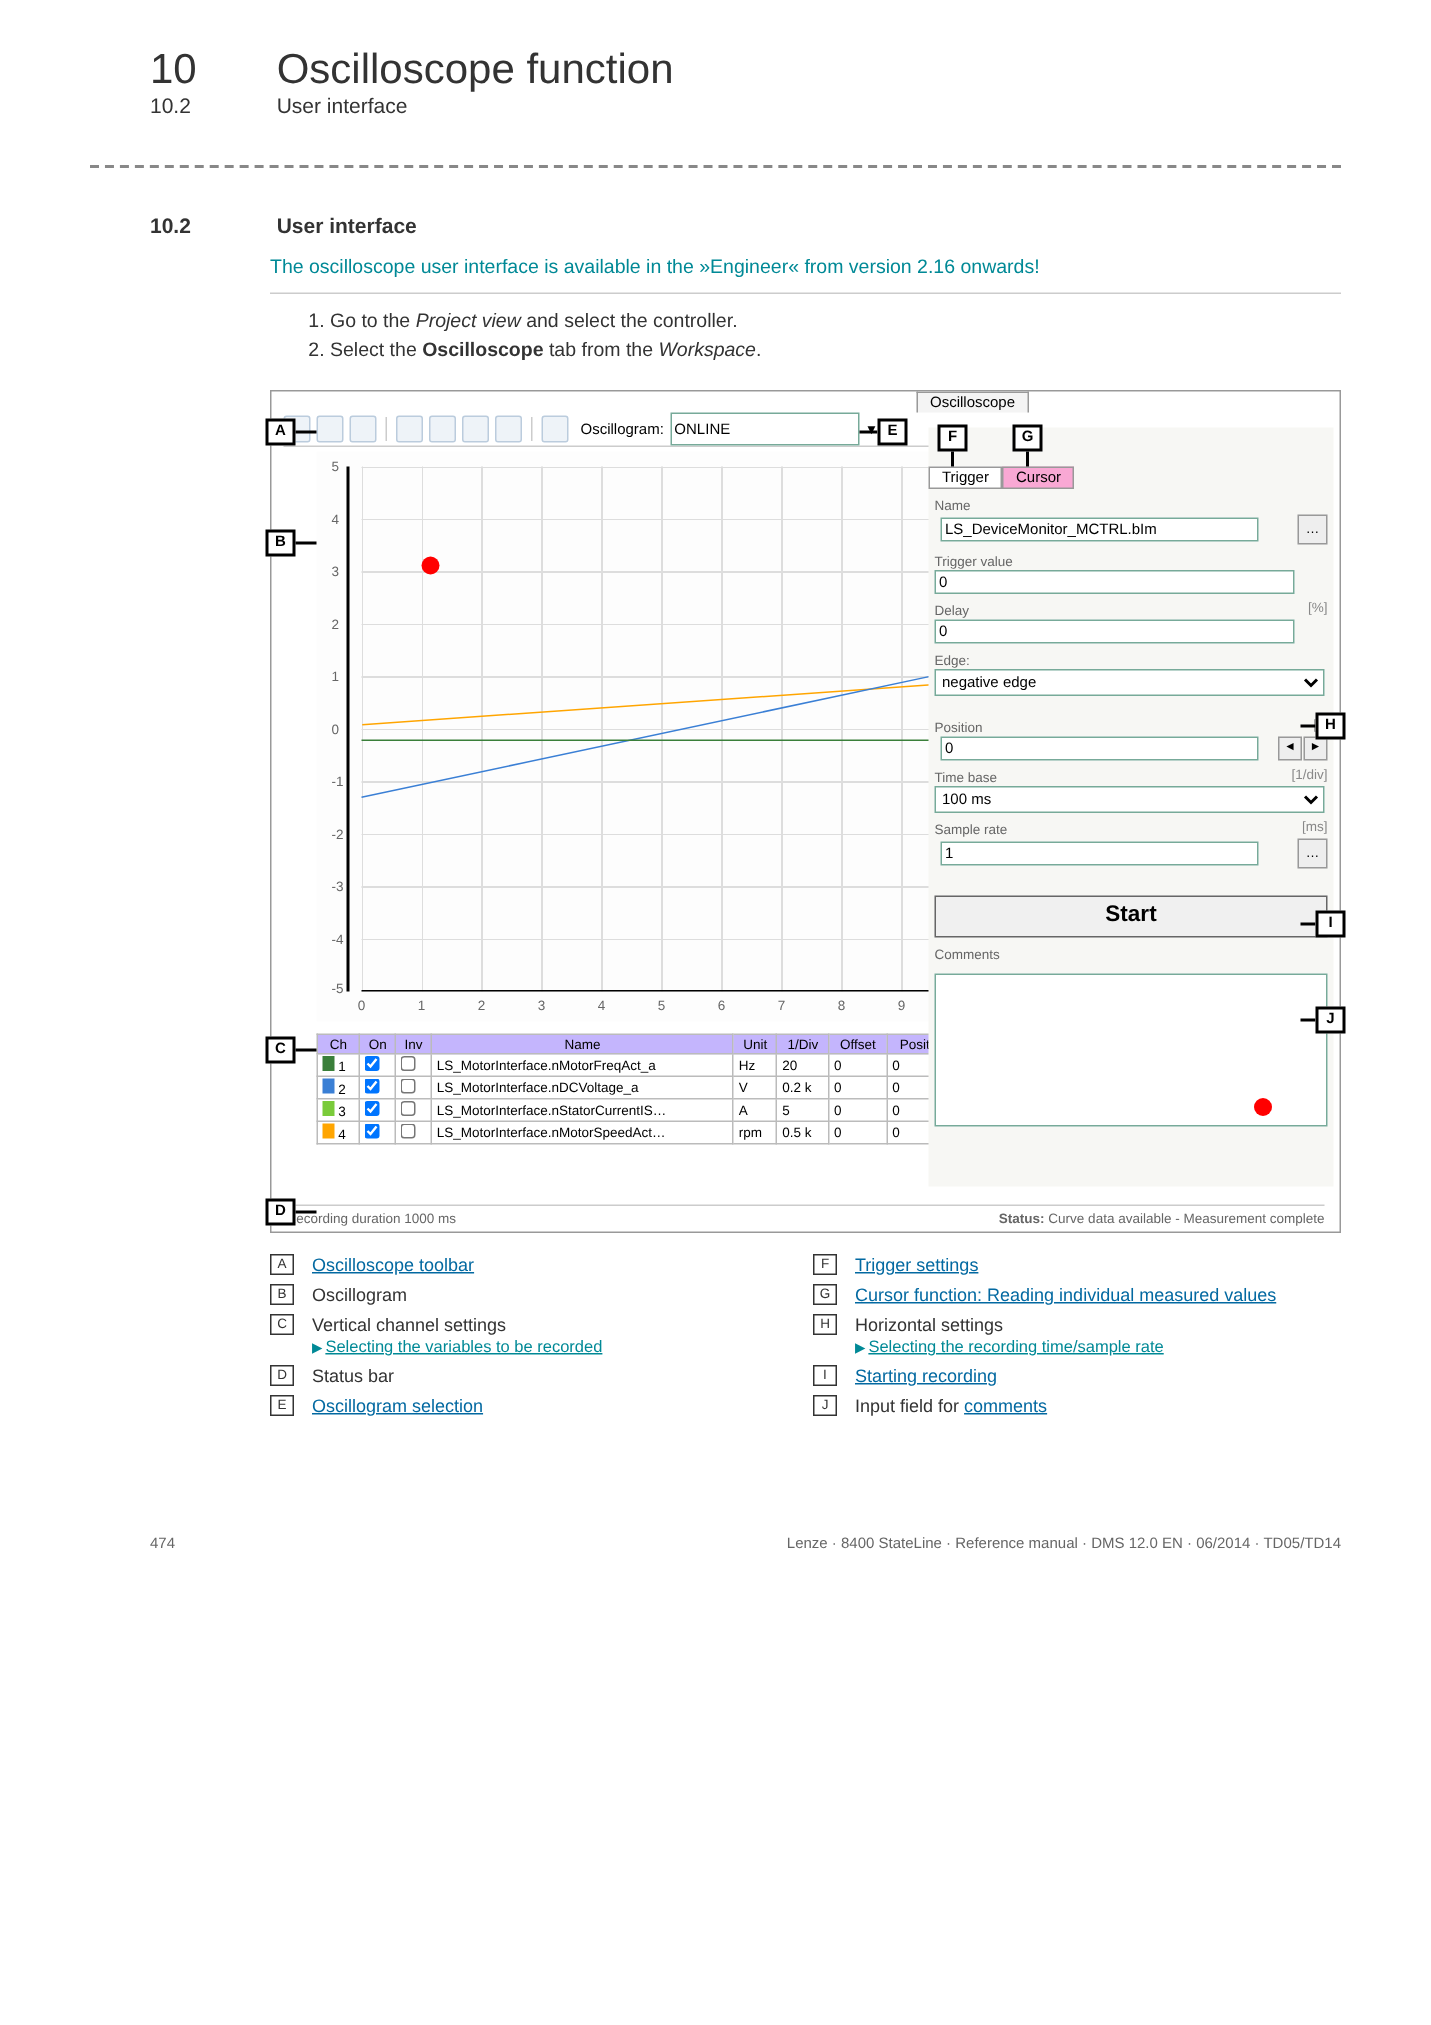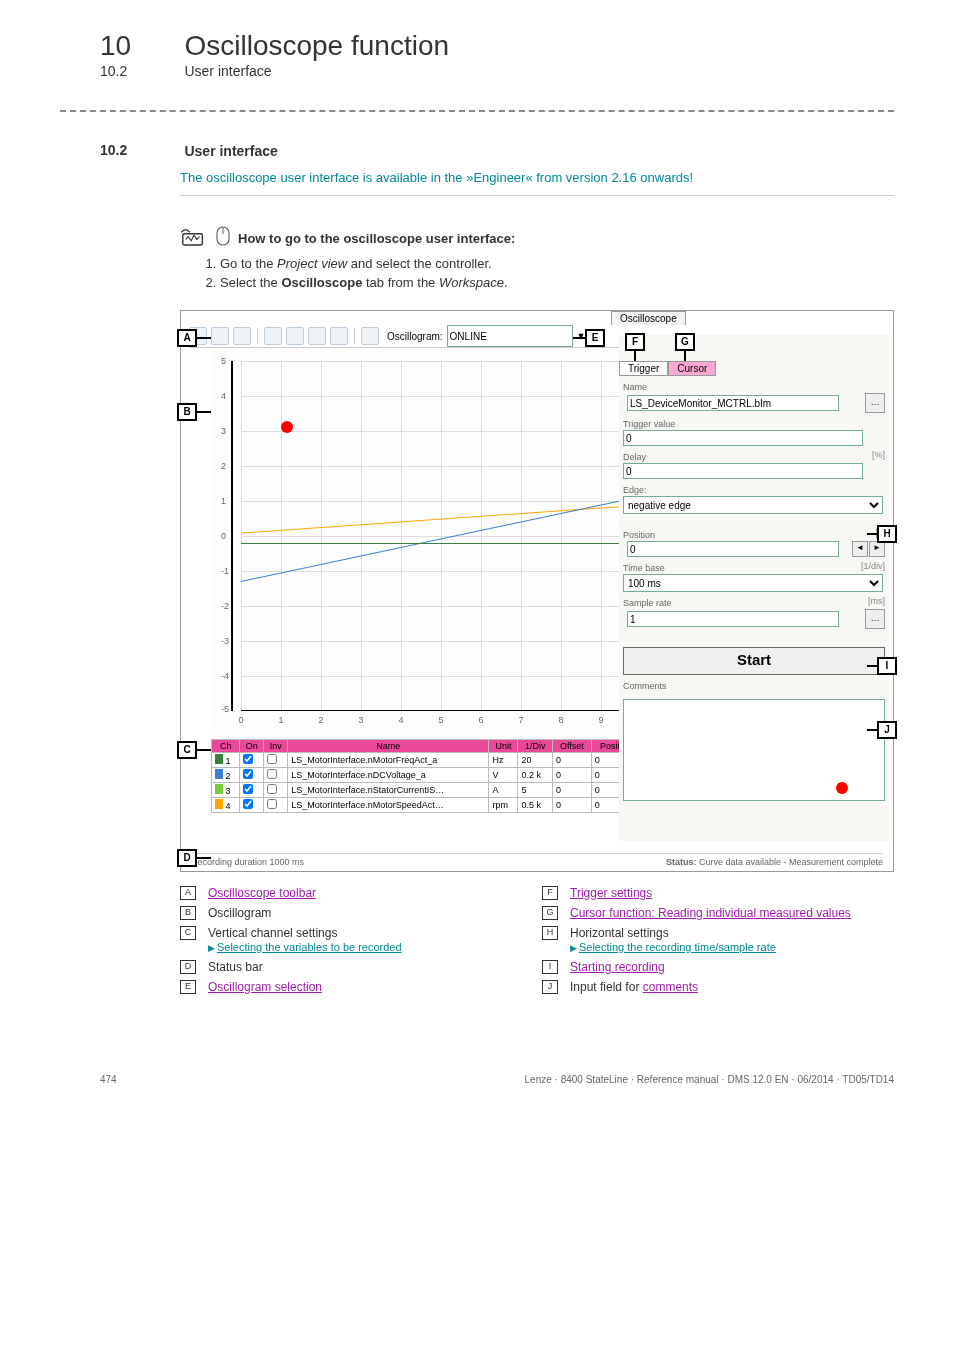--- a/index.html
+++ b/index.html
@@ -121,21 +121,21 @@
   .xlabel { position:absolute; bottom:6px; font-size:9px; color:#666; transform:translateX(-50%);}
   .dot { position:absolute; width:12px; height:12px; background:red; border-radius:50%;}
   .line-orange { position:absolute; left:30px; right:10px; height:0; border-top:1px solid orange;}
   .line-blue { position:absolute; left:30px; right:10px; height:0; border-top:1px solid #3a7fd5;}
   .line-green { position:absolute; left:30px; right:10px; height:0; border-top:1px solid #3a7f3a;}
   .channel-table {
     position:absolute; top:428px; left:30px; width:430px;
     border-collapse: collapse; font-size:9px;
   }
   .channel-table th, .channel-table td { border:1px solid #bbb; padding:1px 3px; background:#fff;}
-  .channel-table th { background:#ec4899; font-weight:normal;}
+  .channel-table th { background:#c4b5fd; font-weight:normal;}
   .ch-swatch { display:inline-block; width:8px; height:10px;}
   .status-bar {
     position:absolute; bottom:4px; left:10px; right:10px;
     font-size:9px; color:#666; display:flex; justify-content:space-between;
     border-top:1px solid #ccc; padding-top:3px;
   }
   .right-panel {
     position:absolute; top:24px; right:4px; width:270px; bottom:30px;
     background:#f7f7f4;
   }
@@ -170,21 +170,21 @@
     grid-template-columns: 18px 1fr 18px 1fr;
     gap:6px 10px;
     font-size:12px;
     margin-top:14px;
   }
   .leg-box {
     width:14px; height:12px; border:1.5px solid #333;
     font-size:9px; text-align:center; line-height:11px;
     color:#333;
   }
-  a.link { color:#a21caf; text-decoration:underline;margin-top:22px;}
+  a.link { color:#0369a1; text-decoration:underline;margin-top:22px;}
   .leg-sub { color:#008996; text-decoration:underline; font-size:11px;}
   .tri { color:#008996; font-size:9px; margin-right:2px;}
   .footer {
     margin-top:80px;
     display:flex; justify-content:space-between;
     font-size:10px; color:#666;
   }
   .osc-icon { display:inline-flex; align-items:center; gap:2px;}
   .osc-icon svg { width:28px; height:20px;}
   .mouse-icon svg { width:14px; height:20px;}
@@ -207,36 +207,20 @@
   <hr class="dashed">
 
   <div>
     <span class="sec-num">10.2</span>
     <span class="sec-title">User interface</span>
   </div>
 
   <div class="indent">
     <div class="teal-note">The oscilloscope user interface is available in the »Engineer« from version 2.16 onwards!</div>
 
-    <div class="howto-row">
-      <span class="osc-icon">
-        <svg viewBox="0 0 40 28">
-            <rect x="4" y="8" width="28" height="16" rx="2" fill="none" stroke="#333" stroke-width="2"></rect>
-            <path d="M8 16 l4 -4 l4 6 l4 -8 l4 6 l4 -4" fill="none" stroke="#333" stroke-width="1.5"></path>
-            <path d="M2 6 q6 -8 12 0" fill="none" stroke="#333" stroke-width="2"></path>
-          </svg>
-      </span>
-      <span class="mouse-icon">
-        <svg viewBox="0 0 14 20">
-            <rect x="1" y="1" width="12" height="18" rx="6" fill="none" stroke="#666" stroke-width="1.2"></rect>
-            <line x1="7" y1="1" x2="7" y2="8" stroke="#666"></line>
-          </svg>
-      </span>
-      <span class="howto-title">How to go to the oscilloscope user interface:</span>
-    </div>
     <ol class="steps">
       <li>Go to the <i>Project view</i> and select the controller.</li>
       <li>Select the <b>Oscilloscope</b> tab from the  <i>Workspace</i>.</li>
     </ol>
 
 
     <div class="screenshot-box">
       <div class="tab-top">Oscilloscope</div>
 
       <div class="callout" style="top:18px; left:-4px;">

